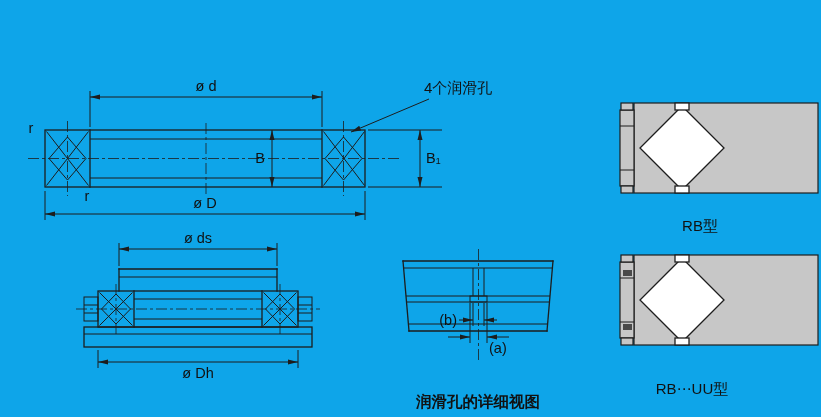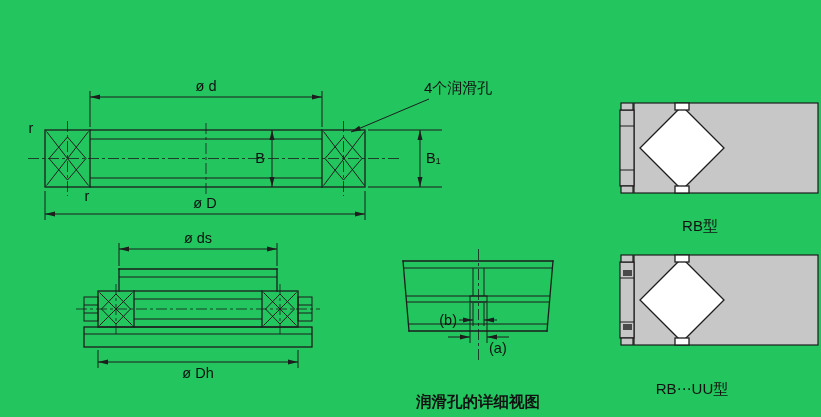--- a/index.html
+++ b/index.html
@@ -1,16 +1,16 @@
 <!DOCTYPE html>
 <html><head>
 <meta charset="utf-8">
 <style>
   html,body{margin:0;padding:0;background:#ffffff;}
-  #canvas{position:relative;width:821px;height:417px;background:#22c55e;overflow:hidden;}
+  #canvas{position:relative;width:821px;height:417px;background:#0ea5e9;overflow:hidden;}
   svg{display:block;}
   .ln   { stroke:#1d1d1d; stroke-width:1.3; fill:none; stroke-linecap:square;}
   .thin { stroke:#1d1d1d; stroke-width:1;   fill:none; stroke-linecap:butt;}
   .cl   { stroke:#1d1d1d; stroke-width:0.8; fill:none; stroke-dasharray:11 3 3 3;}
   .metal{ fill:#c7c7c7; stroke:#1d1d1d; stroke-width:1.2;}
   .white{ fill:#ffffff; stroke:#1d1d1d; stroke-width:1.3;}
   .dark { fill:#4a4a4a; stroke:none;}
   text  { font-family:"Liberation Sans","DejaVu Sans",sans-serif; font-size:14.5px; fill:#111111;}
   .cjk  { font-size:15px;}
   .caption{ font-size:15.5px; font-weight:700;}

